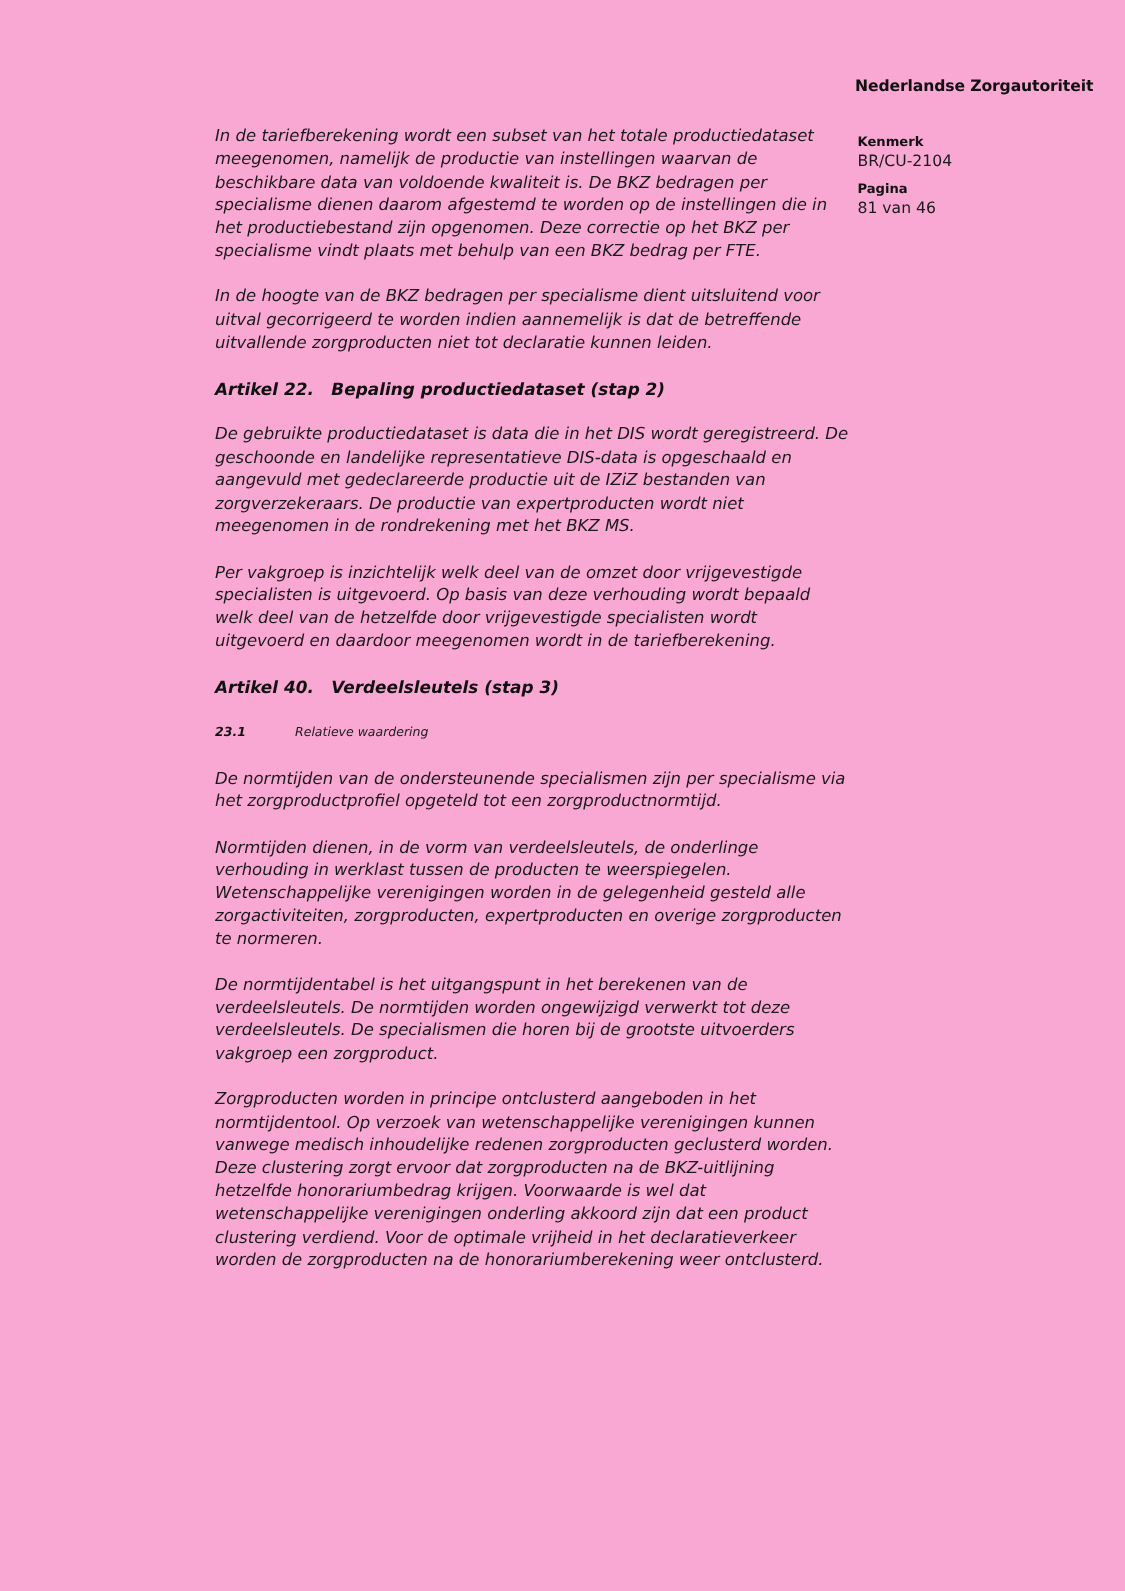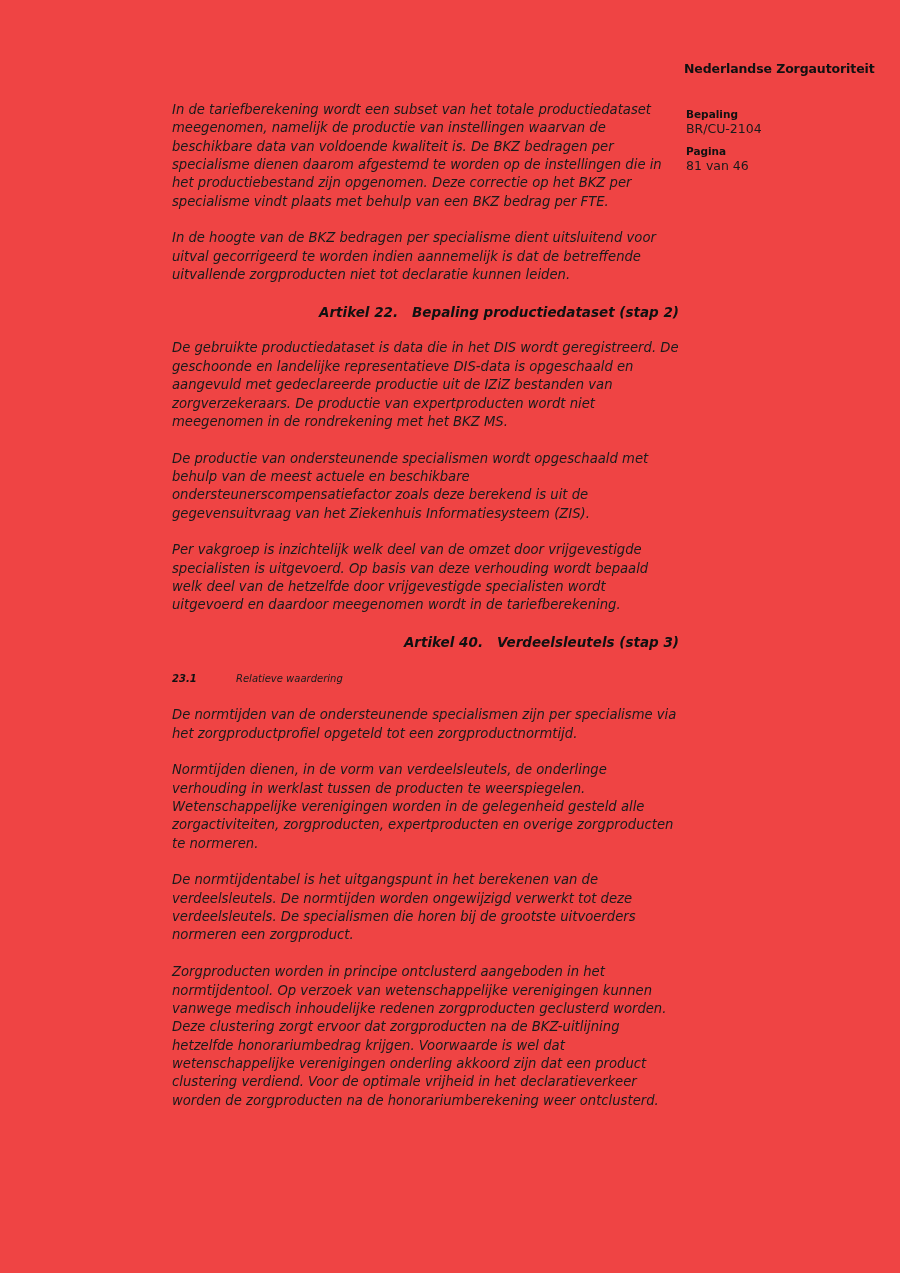--- a/index.html
+++ b/index.html
@@ -4,21 +4,21 @@
 <style>
   * { margin: 0; padding: 0; box-sizing: border-box; }
   html, body {
     background: #ffffff;
     font-family: "DejaVu Sans", "Liberation Sans", sans-serif;
   }
   .page {
     position: relative;
     width: 900px;
     height: 1273px;
-    background: #ef4444;
+    background: #f9a8d4;
     overflow: hidden;
     color: #1a1a1a;
   }
   .brand {
     position: absolute;
     left: 684px;
     top: 61px;
     font-size: 12.5px;
     font-weight: bold;
     color: #111111;
@@ -38,21 +38,20 @@
     margin: 0 0 18.35px 0;
     color: #1a1a1a;
     text-align: left;
   }
   .main h2 {
     font-size: 13.5px;
     font-weight: bold;
     line-height: 18.35px;
     margin: 0 0 18.35px 0;
     color: #111111;
-    text-align: right;
   }
   .main h2 .hnum {
     margin-right: 14px;
   }
   .main h3 {
     font-size: 10px;
     font-weight: normal;
     line-height: 18.35px;
     margin: 0 0 18.35px 0;
     color: #1a1a1a;
@@ -83,47 +82,46 @@
   }
 </style>
 </head>
 <body>
 
 <div class="page">
 
   <div class="brand">Nederlandse Zorgautoriteit</div>
 
   <div class="meta">
-    <div class="label">Bepaling</div>
+    <div class="label">Kenmerk</div>
     <div class="value">BR/CU-2104</div>
     <div class="label">Pagina</div>
     <div class="value">81 van 46</div>
   </div>
 
   <div class="main">
     <p>In de tariefberekening wordt een subset van het totale productiedataset meegenomen, namelijk de productie van instellingen waarvan de beschikbare data van voldoende kwaliteit is. De BKZ bedragen per specialisme dienen daarom afgestemd te worden op de instellingen die in het productiebestand zijn opgenomen. Deze correctie op het BKZ per specialisme vindt plaats met behulp van een BKZ bedrag per FTE.</p>
     <p>In de hoogte van de BKZ bedragen per specialisme dient uitsluitend voor uitval gecorrigeerd te worden indien aannemelijk is dat de betreffende uitvallende zorgproducten niet tot declaratie kunnen leiden.</p>
 
     <h2>
       <span class="hnum">Artikel 22.</span><span>Bepaling productiedataset (stap 2)</span>
     </h2>
 
     <p>De gebruikte productiedataset is data die in het DIS wordt geregistreerd. De geschoonde en landelijke representatieve DIS-data is opgeschaald en aangevuld met gedeclareerde productie uit de IZiZ bestanden van zorgverzekeraars. De productie van expertproducten wordt niet meegenomen in de rondrekening met het BKZ MS.</p>
-    <p>De productie van ondersteunende specialismen wordt opgeschaald met behulp van de meest actuele en beschikbare ondersteunerscompensatiefactor zoals deze berekend is uit de gegevensuitvraag van het Ziekenhuis Informatiesysteem (ZIS).</p>
     <p>Per vakgroep is inzichtelijk welk deel van de omzet door vrijgevestigde specialisten is uitgevoerd. Op basis van deze verhouding wordt bepaald welk deel van de hetzelfde door vrijgevestigde specialisten wordt uitgevoerd en daardoor meegenomen wordt in de tariefberekening.</p>
 
     <h2>
       <span class="hnum">Artikel 40.</span><span>Verdeelsleutels (stap 3)</span>
     </h2>
 
     <h3>
       <span class="snum">23.1</span><span>Relatieve waardering</span>
     </h3>
 
     <p>De normtijden van de ondersteunende specialismen zijn per specialisme via het zorgproductprofiel opgeteld tot een zorgproductnormtijd.</p>
     <p>Normtijden dienen, in de vorm van verdeelsleutels, de onderlinge verhouding in werklast tussen de producten te weerspiegelen. Wetenschappelijke verenigingen worden in de gelegenheid gesteld alle zorgactiviteiten, zorgproducten, expertproducten en overige zorgproducten te normeren.</p>
 
 
-    <p>De normtijdentabel is het uitgangspunt in het berekenen van de verdeelsleutels. De normtijden worden ongewijzigd verwerkt tot deze verdeelsleutels. De specialismen die horen bij de grootste uitvoerders normeren een zorgproduct.</p>
+    <p>De normtijdentabel is het uitgangspunt in het berekenen van de verdeelsleutels. De normtijden worden ongewijzigd verwerkt tot deze verdeelsleutels. De specialismen die horen bij de grootste uitvoerders vakgroep een zorgproduct.</p>
     <p>Zorgproducten worden in principe ontclusterd aangeboden in het normtijdentool. Op verzoek van wetenschappelijke verenigingen kunnen vanwege medisch inhoudelijke redenen zorgproducten geclusterd worden. Deze clustering zorgt ervoor dat zorgproducten na de BKZ-uitlijning hetzelfde honorariumbedrag krijgen. Voorwaarde is wel dat wetenschappelijke verenigingen onderling akkoord zijn dat een product clustering verdiend. Voor de optimale vrijheid in het declaratieverkeer worden de zorgproducten na de honorariumberekening weer ontclusterd.</p>
   </div>
 
 </div>
 
 </body></html>

